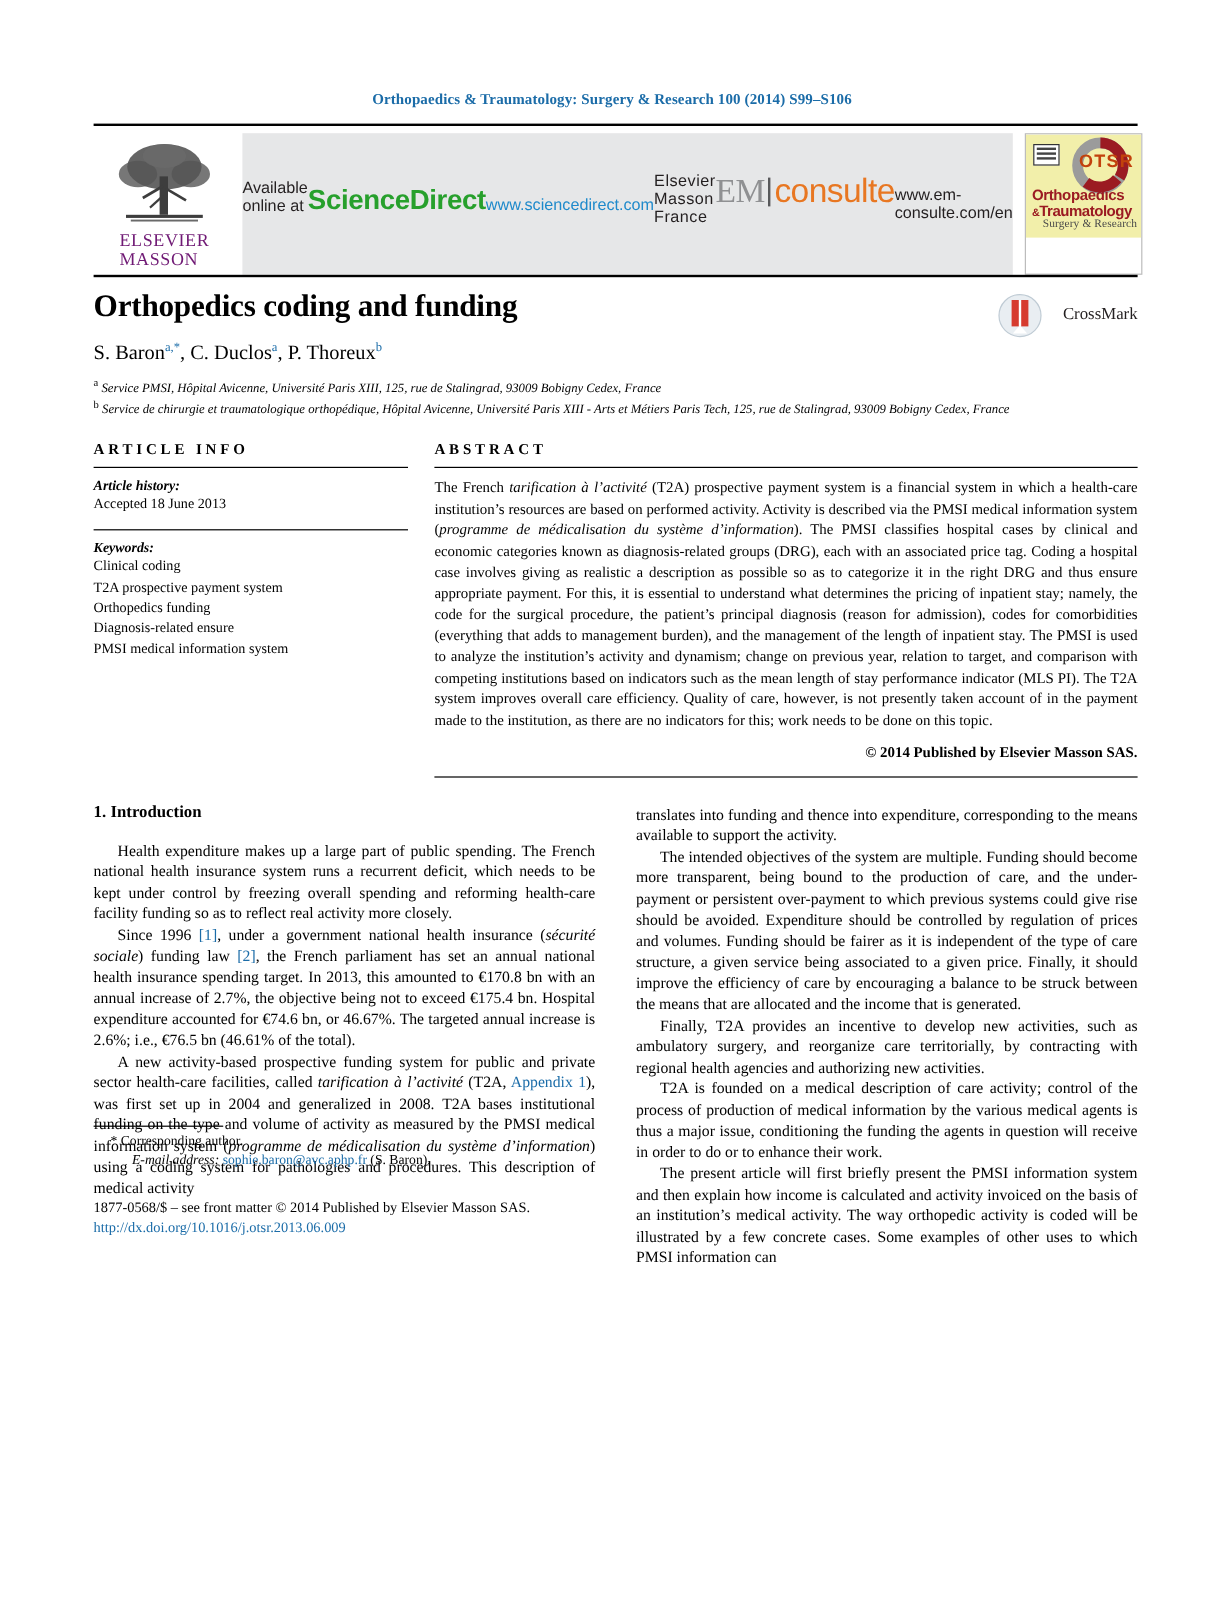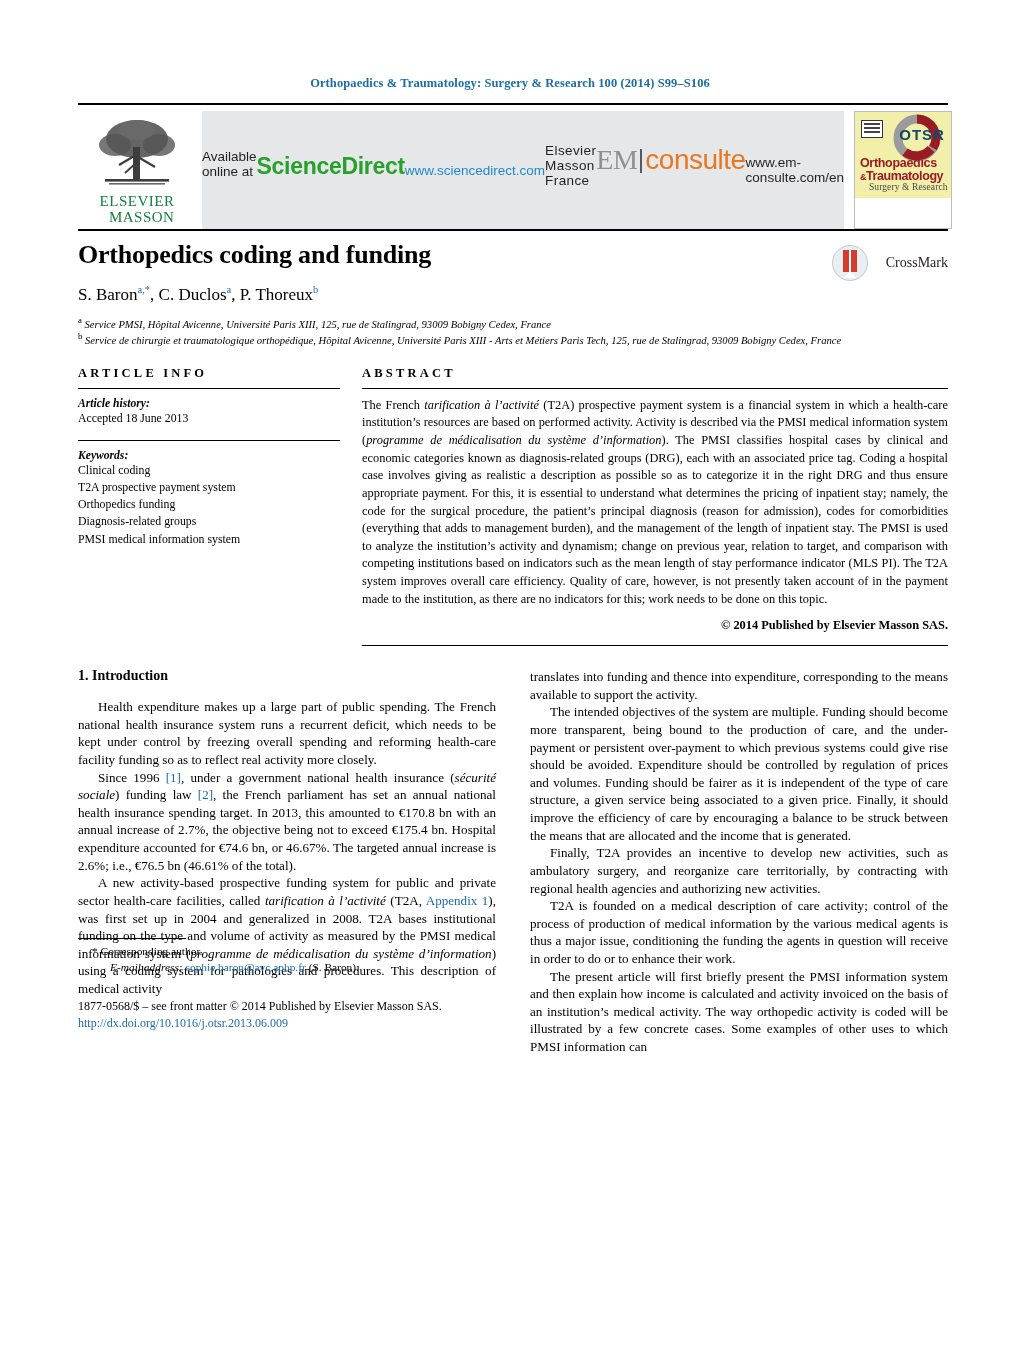--- a/index.html
+++ b/index.html
@@ -54,25 +54,25 @@
   }
   .tree {
     width: 96px;
     height: 78px;
     position: relative;
     overflow: hidden;
   }
   .tree svg { display:block; }
   .elsevier-word {
     font-family: "Liberation Serif", serif;
-    color: #15803d;
+    color: #701a75;
     font-size: 15px;
     letter-spacing: .5px;
     line-height: 1.05;
-    text-align: right;
+    text-align: left;
     margin-top: 1px;
   }
 
   .banner {
     flex: 1 1 auto;
     background: #e6e7e8;
     display: flex;
     margin-left: 6px;
     margin-right: 10px;
   }
@@ -431,21 +431,21 @@
         <div class="cover-mini-logo">
             <i></i>
             <i></i>
             <i></i>
           </div>
         <svg class="otsr-ring" viewBox="0 0 62 52">
           <circle cx="32" cy="24" r="19" fill="none" stroke="#9b9b9b" stroke-width="9"></circle>
           <path d="M32 5 a19 19 0 0 1 16 29" fill="none" stroke="#9b1b22" stroke-width="9"></path>
           <path d="M20 38 a19 19 0 0 0 26 -3" fill="none" stroke="#9b1b22" stroke-width="9"></path>
         </svg>
-        <div style="position:absolute;right:6px;top:14px;font-family:'Liberation Sans',sans-serif;font-weight:bold;font-size:15px;color:#0c4a6e;letter-spacing:1px;">OTSR</div>
+        <div style="position:absolute;right:6px;top:14px;font-family:'Liberation Sans',sans-serif;font-weight:bold;font-size:15px;color:#c2410c;letter-spacing:1px;">OTSR</div>
         <div class="cover-title">
           <div class="l1">Orthopaedics</div>
           <div class="l2"><small>&amp;</small><span>Traumatology</span></div>
         </div>
       </div>
       <div class="cover-sub" style="bottom:auto;top:70px;left:14px;">Surgery &amp; Research</div>
     </div>
   </div>
 
   <div class="headzone">
@@ -470,21 +470,21 @@
       <div class="secthead">ARTICLE INFO</div>
       <div class="rule"></div>
       <p class="ital-lab">Article history:</p>
       <p class="info-line">Accepted 18 June 2013</p>
       <div class="rule-thin"></div>
       <p class="ital-lab">Keywords:</p>
       <div>
           <p class="kw">Clinical coding</p>
           <p class="kw">T2A prospective payment system</p>
           <p class="kw">Orthopedics funding</p>
-          <p class="kw">Diagnosis-related groups</p>
+          <p class="kw">Diagnosis-related ensure</p>
           <p class="kw">PMSI medical information system</p>
         </div>
     </div>
 
     <div class="colabs">
       <div class="secthead">ABSTRACT</div>
       <div class="rule"></div>
       <p class="abstract-body"><span>The French </span><i>tarification à l’activité</i><span> (T2A) prospective payment system is a financial system in which a health-care institution’s resources are based on performed activity. Activity is described via the PMSI medical information system (</span><i>programme de médicalisation du système d’information</i><span>). The PMSI classifies hospital cases by clinical and economic categories known as diagnosis-related groups (DRG), each with an associated price tag. Coding a hospital case involves giving as realistic a description as possible so as to categorize it in the right DRG and thus ensure appropriate payment. For this, it is essential to understand what determines the pricing of inpatient stay; namely, the code for the surgical procedure, the patient’s principal diagnosis (reason for admission), codes for comorbidities (everything that adds to management burden), and the management of the length of inpatient stay. The PMSI is used to analyze the institution’s activity and dynamism; change on previous year, relation to target, and comparison with competing institutions based on indicators such as the mean length of stay performance indicator (MLS PI). The T2A system improves overall care efficiency. Quality of care, however, is not presently taken account of in the payment made to the institution, as there are no indicators for this; work needs to be done on this topic.</span></p>
       <div class="copyline">© 2014 Published by Elsevier Masson SAS.</div>
       <div class="abs-bottom-rule"></div>

